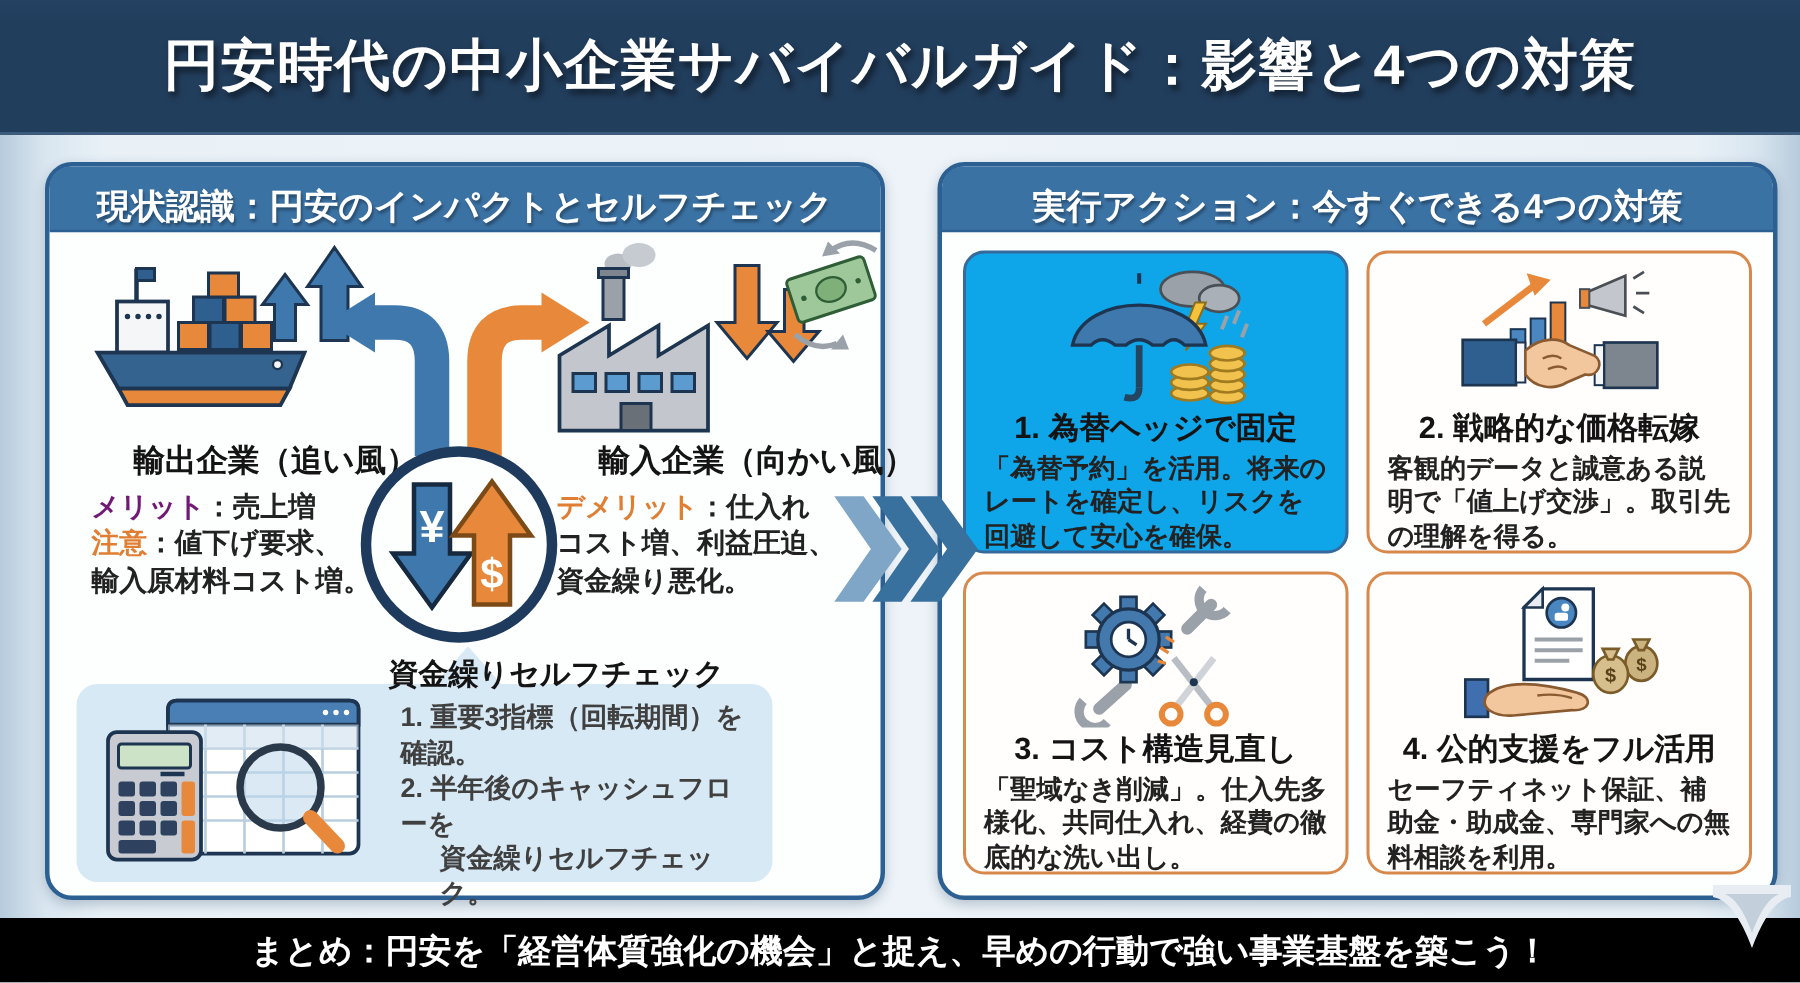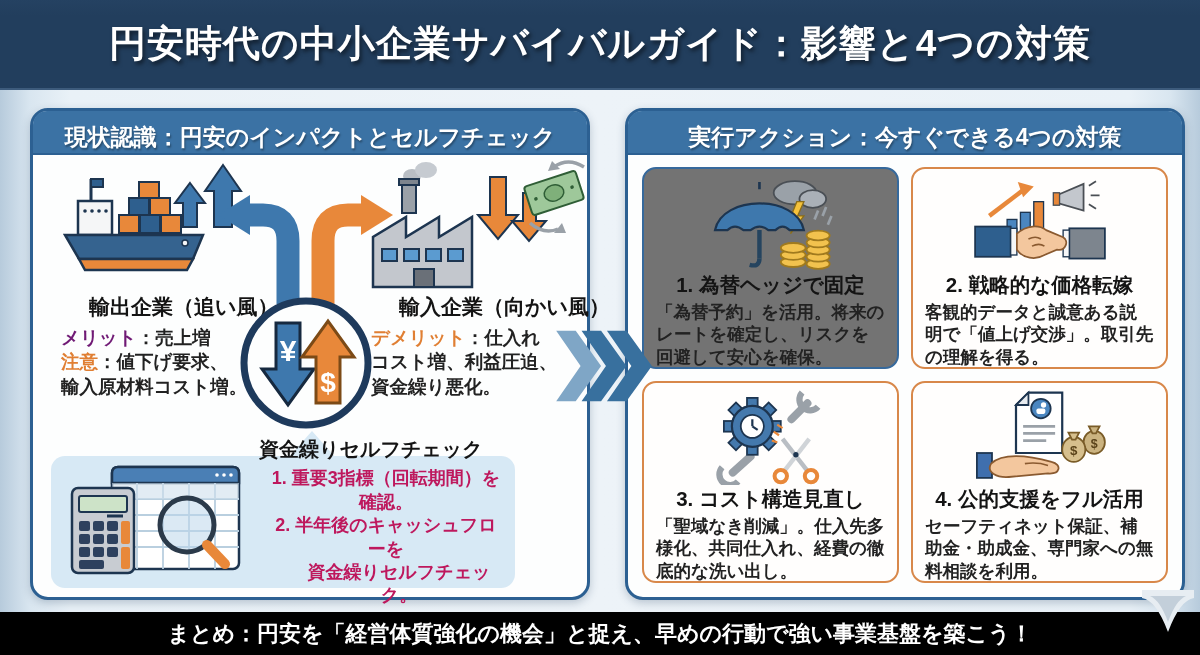--- a/index.html
+++ b/index.html
@@ -67,35 +67,35 @@
     background:#d7e9f5; border-radius:14px;
     display:flex; align-items:center; gap:12px; padding:8px 10px 8px 16px;
   }
   .selfcheck-pointer {
     position:absolute; left:256px; top:320px; width:0; height:0;
     border-left:23px solid transparent; border-right:23px solid transparent;
     border-bottom:26px solid #d7e9f5;
   }
   .selfcheck-text { flex:1; }
   .selfcheck-title { font-size:20px; font-weight:800; color:#141414; margin-bottom:4px; }
-  .selfcheck-item  { font-size:18px; font-weight:700; color:#be185d; line-height:1.3; margin-left:8px;text-align:center; }
+  .selfcheck-item  { font-size:18px; font-weight:700; color:#404040; line-height:1.3; margin-left:8px; }
   .selfcheck-item.cont { margin-left:34px; }
 
   
   .cards {
     position:absolute; top:42px; left:0; right:0; bottom:0;
     display:grid; grid-template-columns:1fr 1fr; grid-template-rows:1fr 1fr;
     gap:12px; padding:14px;
   }
   .card {
     border-radius:14px; background:#fffefd; border:2.5px solid #d8884a;
     display:flex; flex-direction:column; align-items:center;
     padding-top:6px; overflow:hidden;
   }
-  .card.blue { background:#737373; border-color:#36699c; }
+  .card.blue { background:#0ea5e9; border-color:#36699c; }
   .card-icon { height:98px; display:flex; align-items:center; justify-content:center; }
   .card-title { font-size:20.5px; font-weight:800; color:#141414; text-align:center; white-space:nowrap; }
   .card-body  { font-size:17.5px; font-weight:600; color:#222; line-height:1.28; padding:2px 12px 0 12px; }
 
   .chevrons { position:absolute; left:556px; top:325px; z-index:10; }
 </style>
 </head>
 <body>
 
 <div class="top-banner">

